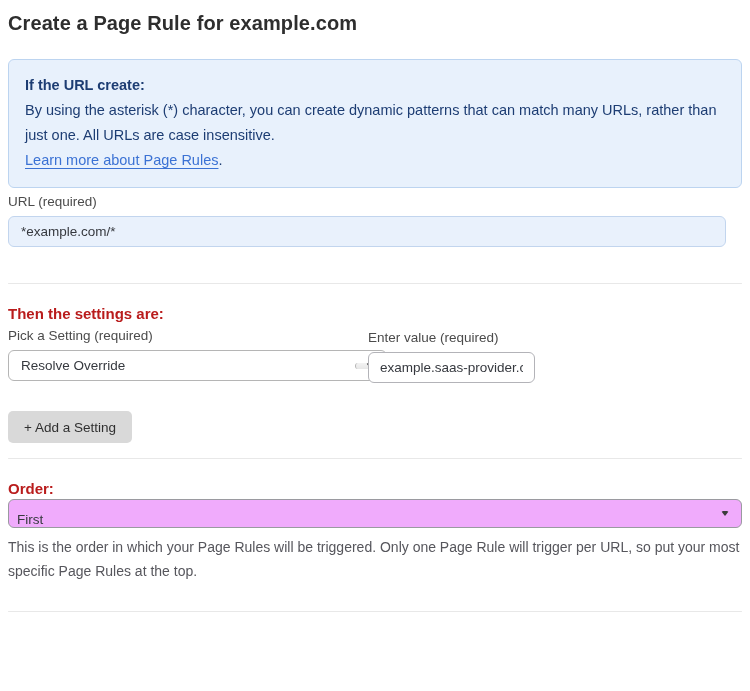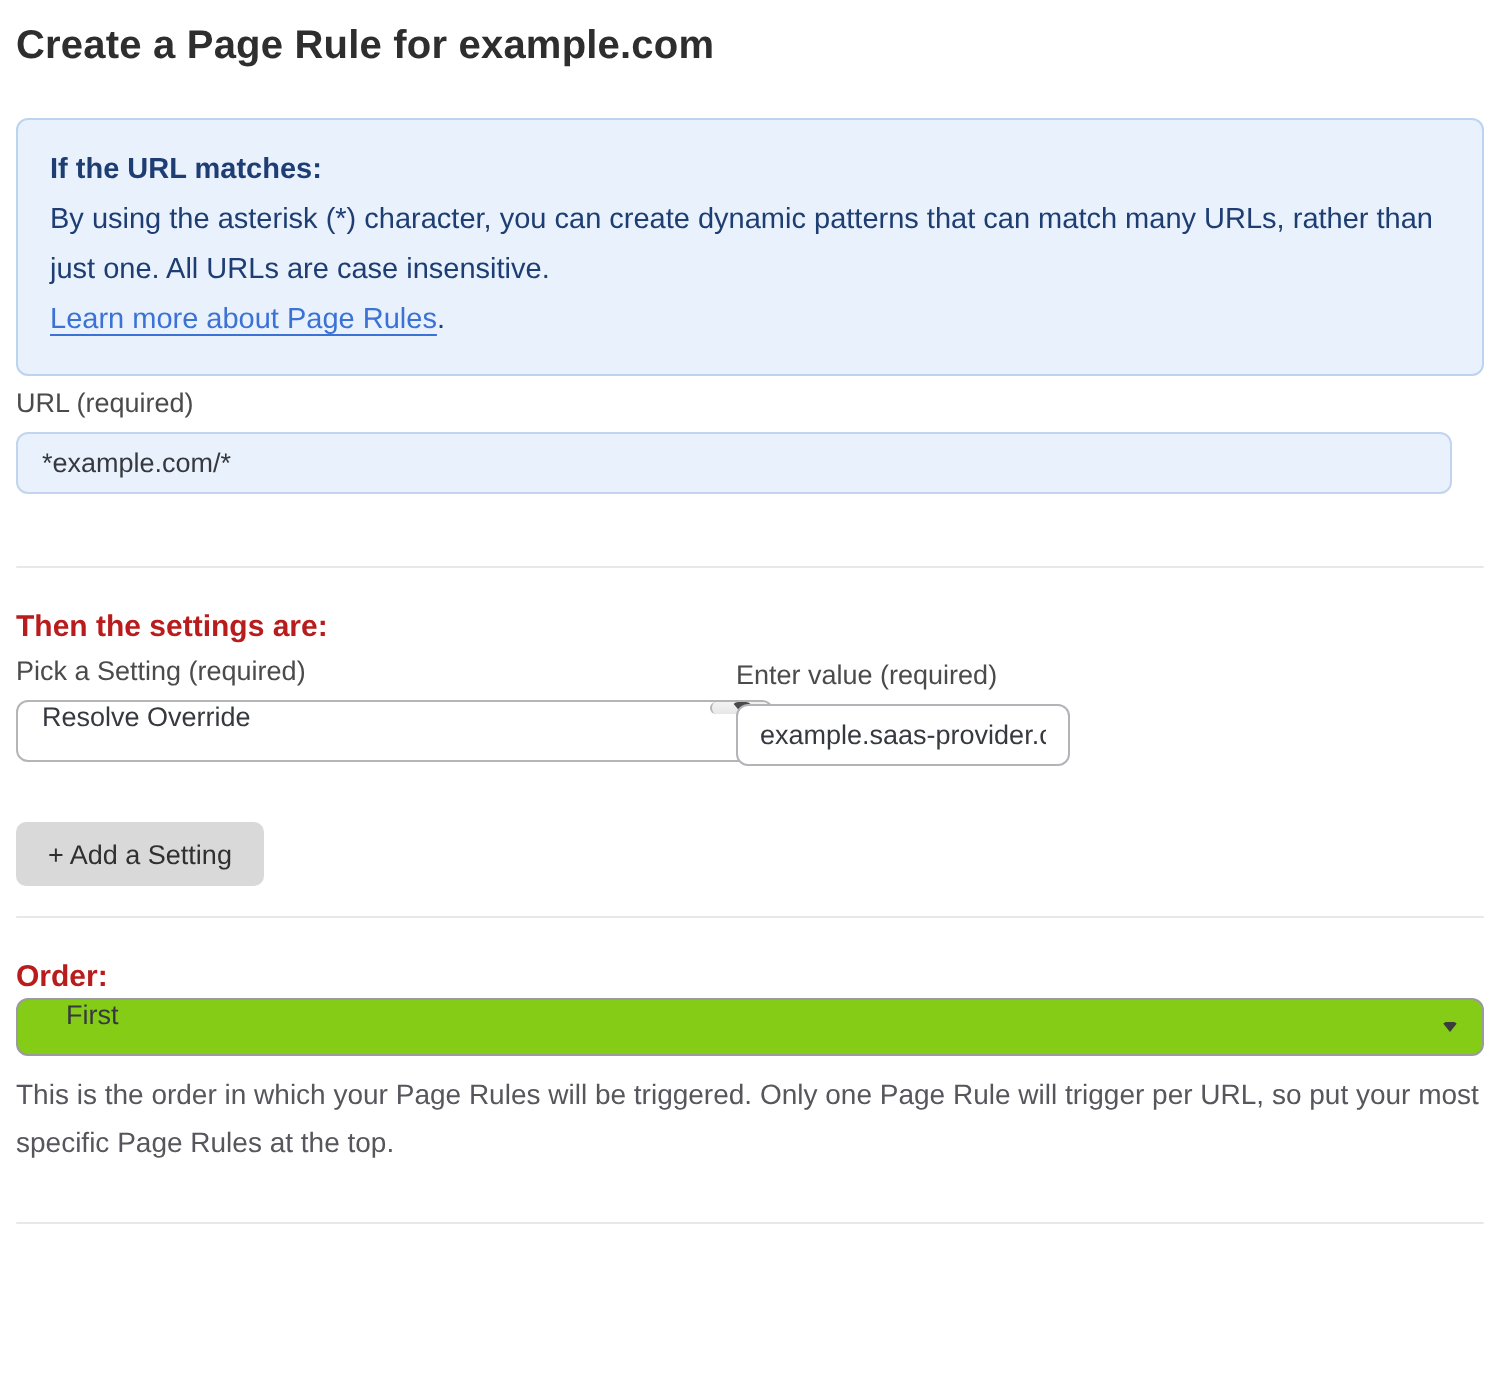--- a/index.html
+++ b/index.html
@@ -68,21 +68,21 @@
   .divider-2{margin-top:15px;}
   .divider-3{margin-top:28px;}
   .section-heading{
     font-size:15px;font-weight:700;color:#b91c1c;margin-top:21px;
   }
   
   .settings-row{display:flex;align-items:flex-start;margin-top:0;}
   .setting-col{width:345px;margin-right:15px;}
   .value-col{margin-top:8px;width:167px;}
   .combo{
-    display:flex;align-items:flex-start;
+    display:flex;align-items:center;
     height:31px;width:379px;
     border:1px solid #b5b5b5;border-radius:6px;
     background:#fff;overflow:hidden;cursor:pointer;
   }
   .combo-value{
     flex:1;display:flex;align-items:center;
     padding:0 12px;font-size:13.5px;color:#36393f;
   }
   .combo-arrow-btn{
     width:31px;flex:0 0 31px;
@@ -115,23 +115,23 @@
     background:var(--btn-gray);
     cursor:pointer;
   }
   .add-setting-btn{margin-top:28px;}
   
   .order-select{
     position:relative;
     margin-top:2px;
     width:734px;height:29px;
     border:1px solid #9a9aa0;border-radius:6px;
-    background:#84cc16;
-    display:flex;align-items:flex-start;
-    padding:0 24px;
+    background:#f0abfc;
+    display:flex;align-items:flex-end;
+    padding:0 8px;
     font-size:13.5px;color:#36393f;
     cursor:pointer;
   }
   .order-select .tri-down{
     position:absolute;right:12px;top:50%;
     margin-top:-3px;
     border-left-width:4.5px;border-right-width:4.5px;border-top-width:5.5px;
     border-top-color:#3c3c3c;
   }
   .help-text{
@@ -141,21 +141,21 @@
   }
 </style>
 </head>
 <body>
 
 <div class="page">
 
   <h1 class="page-title">Create a Page Rule for example.com</h1>
 
   <div class="info-box">
-    <div class="info-heading">If the URL matches:</div>
+    <div class="info-heading">If the URL create:</div>
     <div class="info-body">By using the asterisk (*) character, you can create dynamic patterns that can match many URLs, rather than just one. All URLs are case insensitive.</div>
     <div><a>Learn more about Page Rules</a><span>.</span></div>
   </div>
 
   <div class="field-label">URL (required)</div>
   <input class="url-input" type="text" value="*example.com/*" style="">
 
   <hr class="divider divider-1">
 
   <h2 class="section-heading">Then the settings are:</h2>

